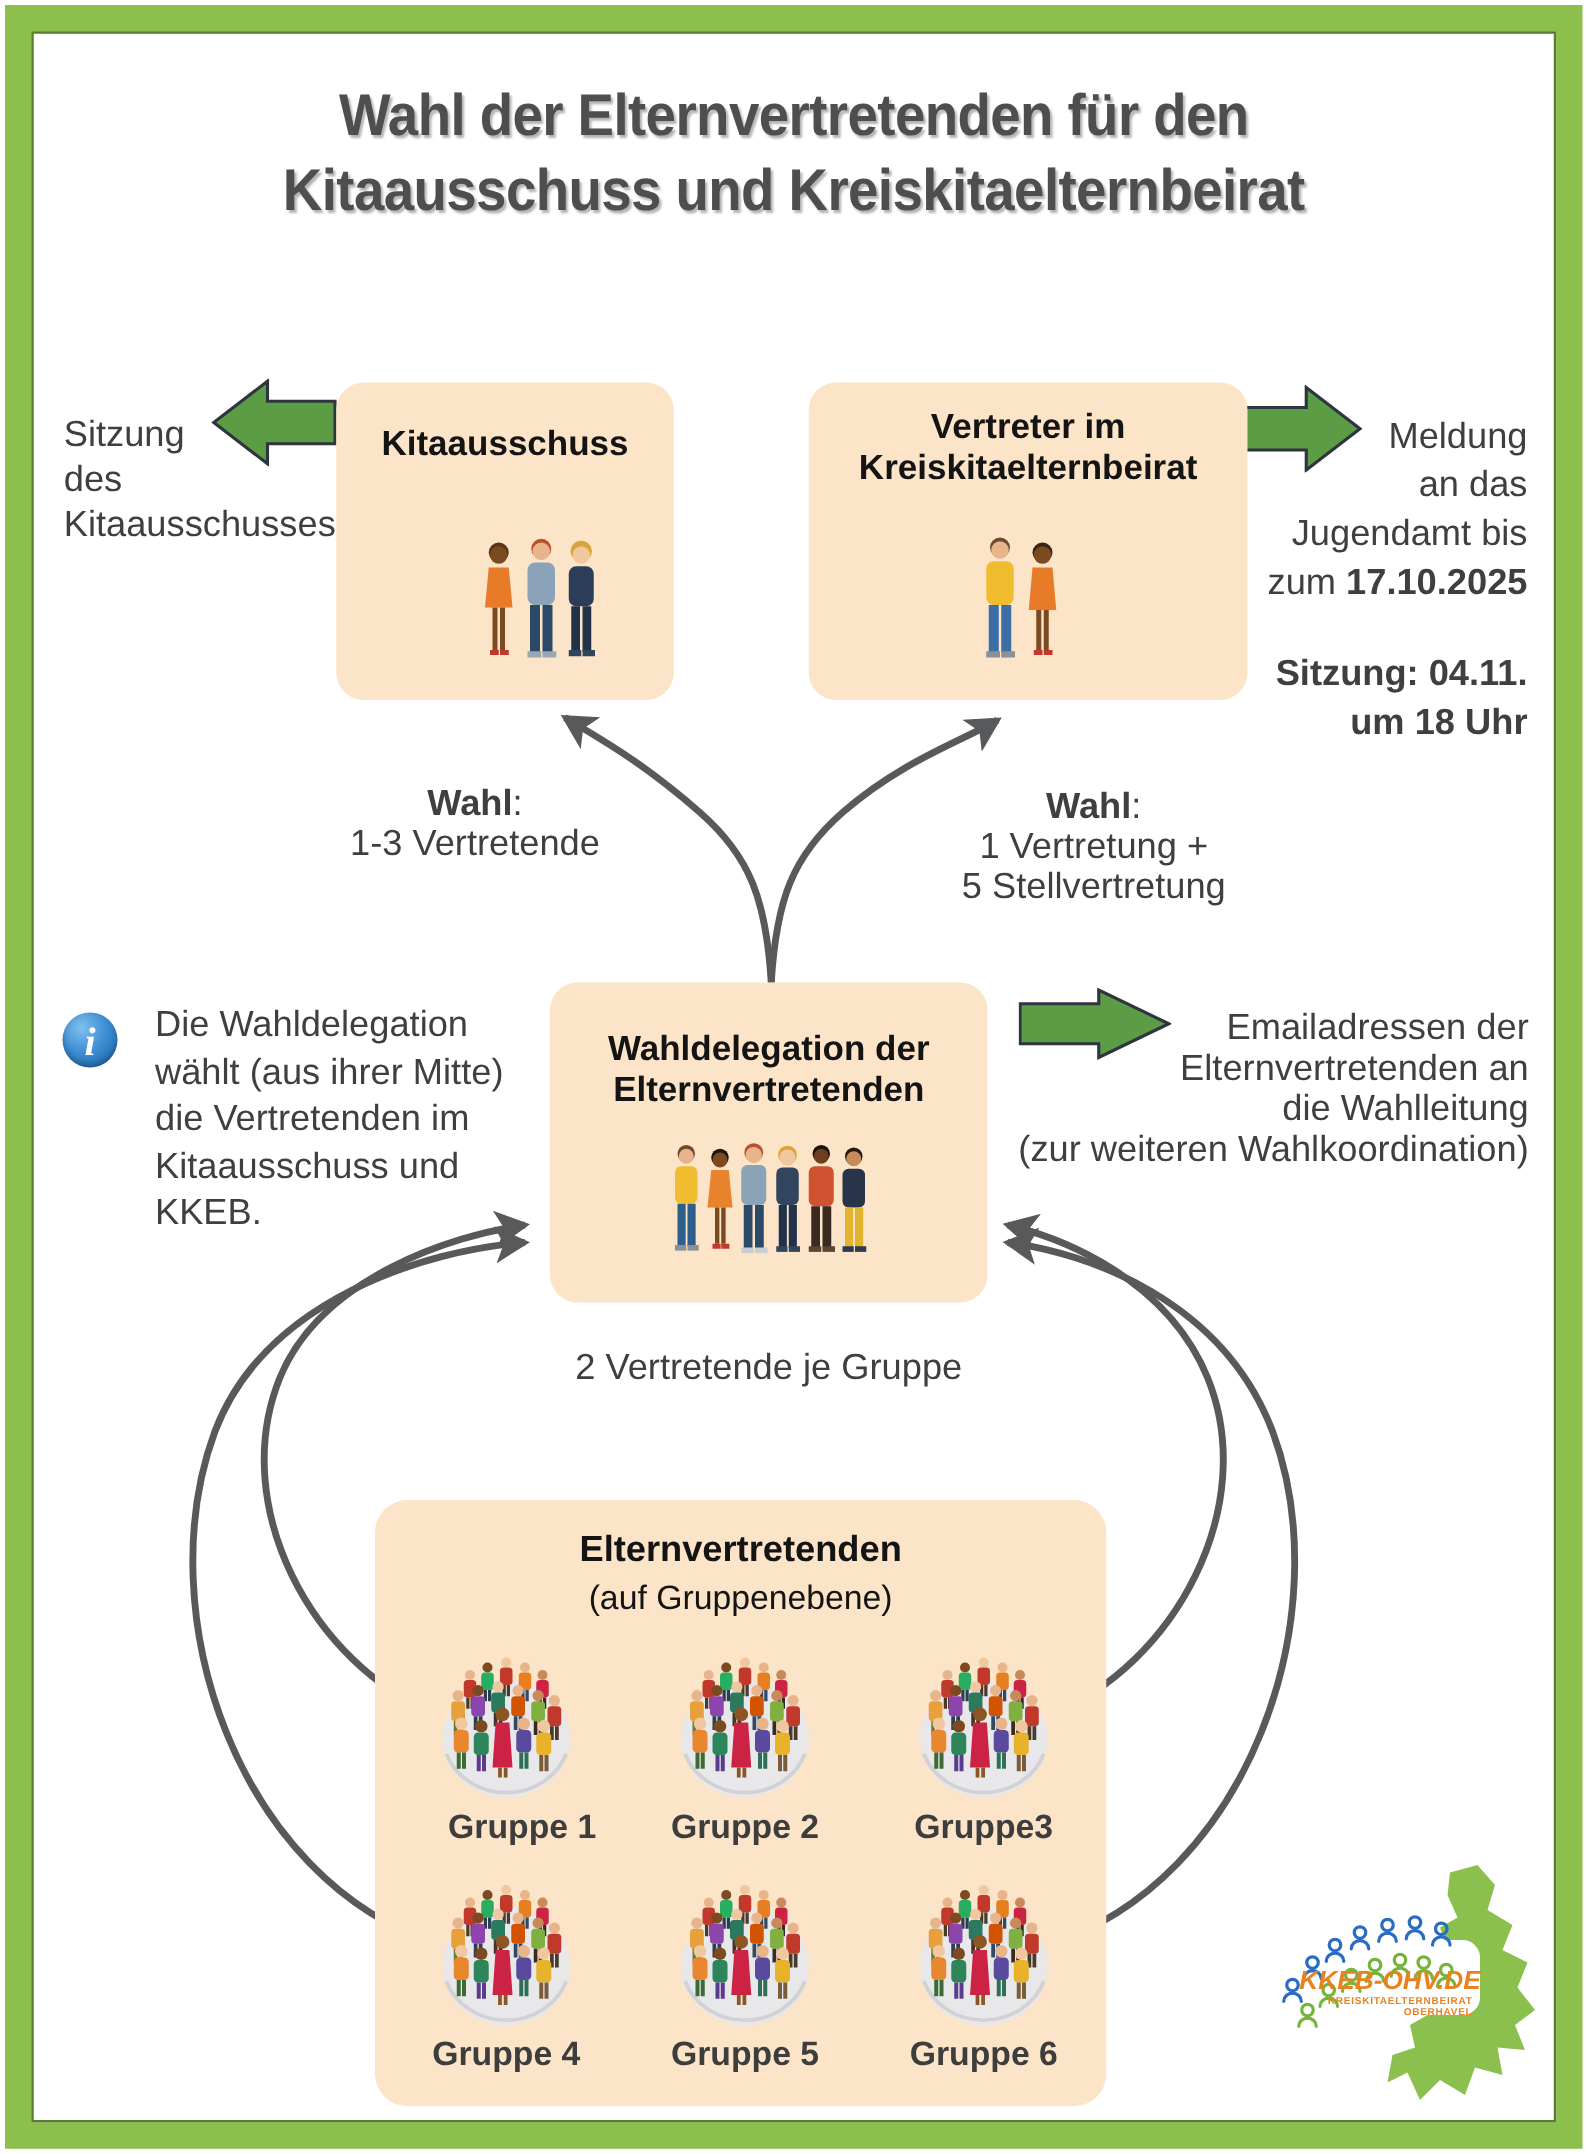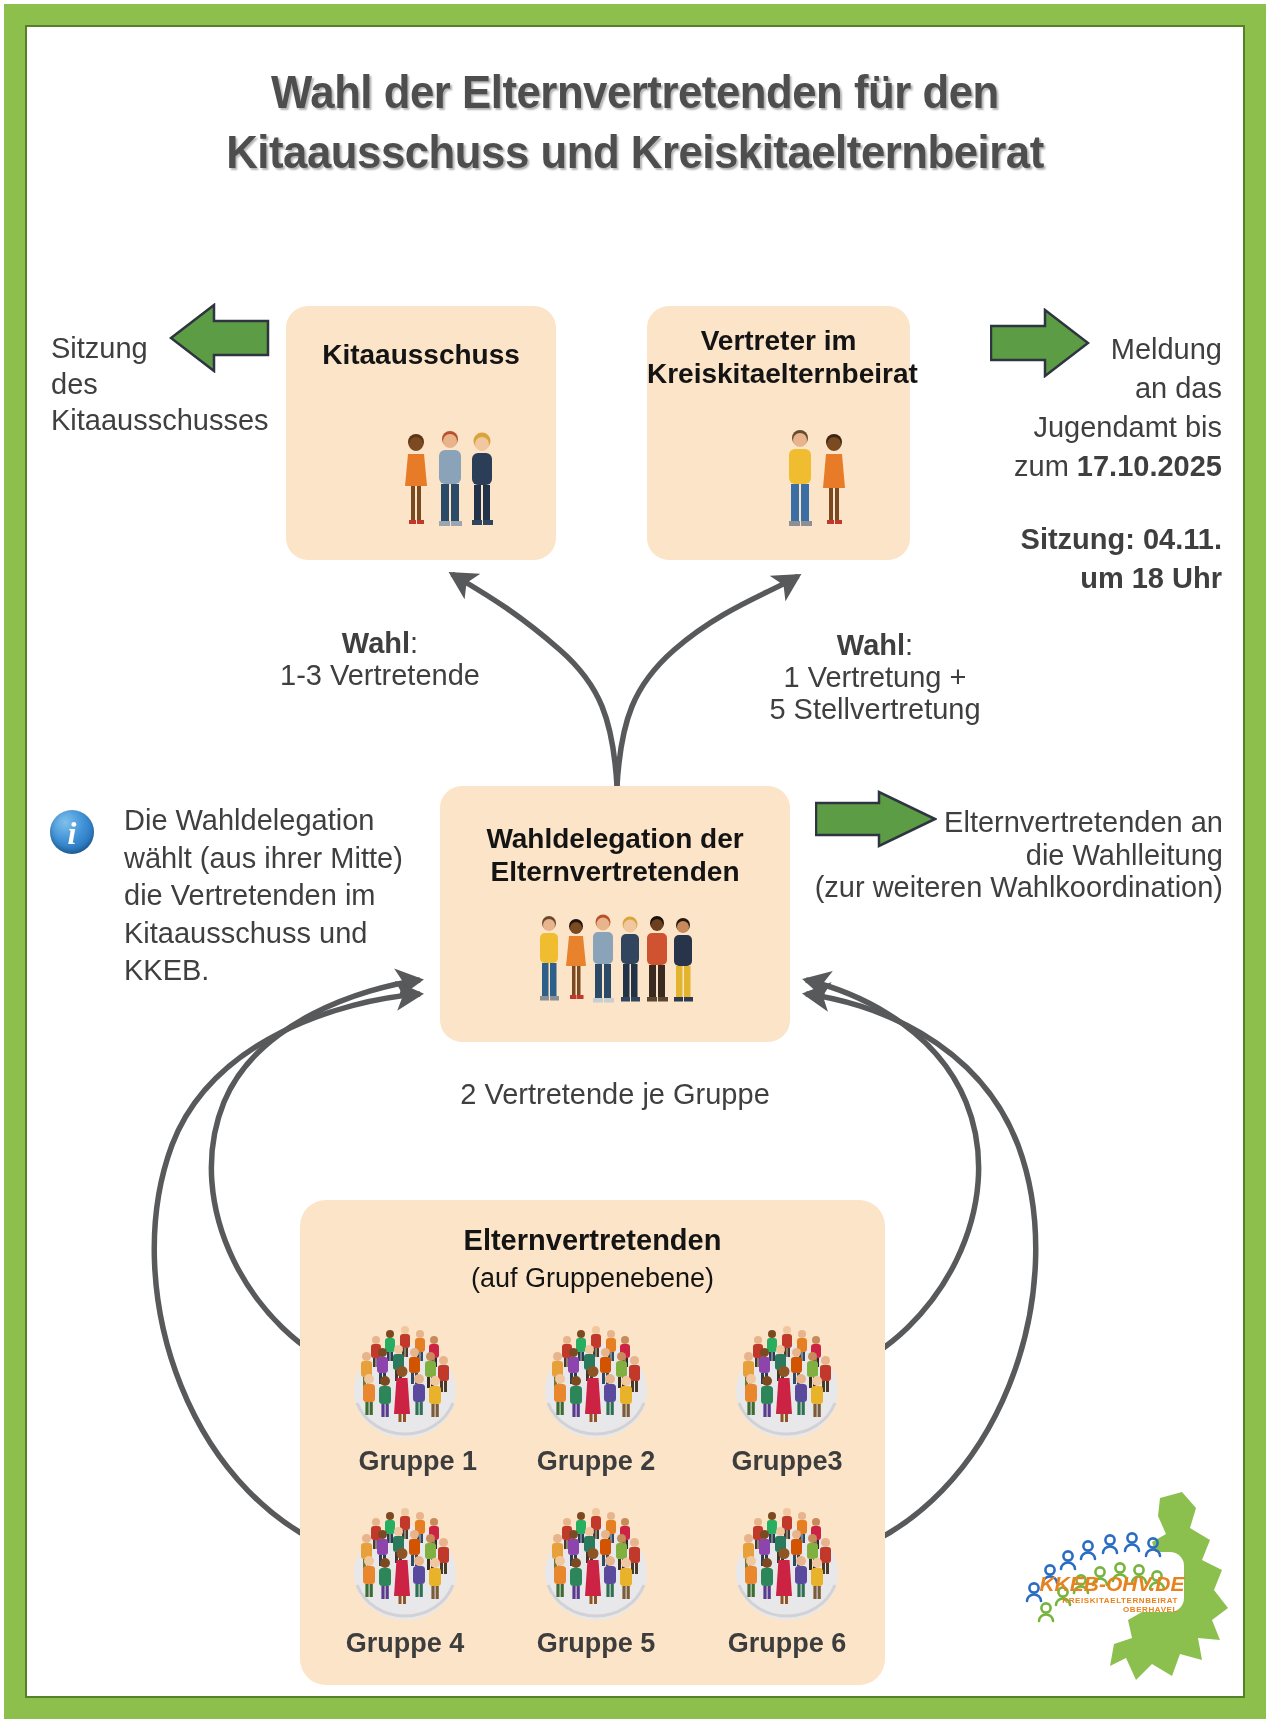--- a/index.html
+++ b/index.html
@@ -87,21 +87,21 @@
 <svg class="abs" style="left:169px;top:303px;" width="101" height="70" viewBox="0 0 101 70">
   <polygon points="2,35 45,2 45,18 99,18 99,52 45,52 45,68" fill="#5c9c44" stroke="#2e3440" stroke-width="2.5" stroke-linejoin="miter"></polygon>
 </svg>
 <svg class="abs" style="left:990px;top:308px;" width="100" height="70" viewBox="0 0 100 70">
   <polygon points="1,18 55,18 55,2 98,35 55,68 55,52 1,52" fill="#5c9c44" stroke="#2e3440" stroke-width="2.5" stroke-linejoin="miter"></polygon>
 </svg>
 <svg class="abs" style="left:815px;top:790px;" width="122" height="58" viewBox="0 0 122 58">
   <polygon points="1,13 64,13 64,2 120,29 64,56 64,45 1,45" fill="#5c9c44" stroke="#2e3440" stroke-width="2.5" stroke-linejoin="miter"></polygon>
 </svg>
 
-<div class="box" style="left:286px;top:306px;width:270px;height:254px;">
+<div class="box" style="left:269px;top:306px;width:270px;height:254px;">
   <div class="box-title" style="padding-top:32px;">Kitaausschuss</div>
   <svg class="abs" style="left:108px;top:118px;" width="118" height="118" viewBox="0 0 118 118">
 
     <g>
       <circle cx="22" cy="18" r="8" fill="#5c3318"></circle>
         <circle cx="22" cy="20" r="7" fill="#7c4a21"></circle>
       <path d="M14 30 L30 30 L33 62 L11 62 Z" fill="#e87b28"></path>
       <rect x="17" y="62" width="4" height="34" fill="#7c4a21"></rect>
         <rect x="23" y="62" width="4" height="34" fill="#7c4a21"></rect>
       <rect x="15" y="96" width="7" height="4" fill="#c0392b"></rect>
@@ -123,21 +123,21 @@
         <circle cx="88" cy="20" r="7" fill="#f0c79e"></circle>
       <rect x="78" y="29" width="20" height="32" rx="6" fill="#2c3e57"></rect>
       <rect x="80" y="61" width="7" height="36" fill="#223349"></rect>
         <rect x="89" y="61" width="7" height="36" fill="#223349"></rect>
       <rect x="78" y="96" width="10" height="5" fill="#31455e"></rect>
         <rect x="89" y="96" width="10" height="5" fill="#31455e"></rect>
     </g>
   </svg>
 </div>
 
-<div class="box" style="left:647px;top:306px;width:263px;height:254px;">
+<div class="box" style="left:647px;top:306px;width:351px;height:254px;">
   <div class="box-title" style="padding-top:18px;">
     <div>Vertreter im</div>
     <div>Kreiskitaelternbeirat</div>
   </div>
   <svg class="abs" style="left:125px;top:118px;" width="90" height="118" viewBox="0 0 90 118">
 
     <g>
       <circle cx="28" cy="14" r="8" fill="#6b4a2b"></circle>
         <circle cx="28" cy="16" r="7" fill="#e8b48c"></circle>
       <rect x="17" y="25" width="22" height="35" rx="6" fill="#f0bd30"></rect>
@@ -252,20 +252,21 @@
         <rect x="139" y="25" width="18" height="31" rx="5" fill="#27344a"></rect>
         <rect x="141" y="56" width="6.5" height="32" fill="#e3b42e"></rect>
         <rect x="149" y="56" width="6.5" height="32" fill="#e3b42e"></rect>
         <rect x="139" y="87" width="9" height="4.5" fill="#2c3a52"></rect>
         <rect x="149" y="87" width="9" height="4.5" fill="#2c3a52"></rect>
       </g>
   </svg>
 </div>
 
 <div class="note right-align abs" style="right:47px;top:806px;line-height:32.5px;">
+  <div>Emailadressen der</div>
   <div>Elternvertretenden an</div>
   <div>die Wahlleitung</div>
   <div>(zur weiteren Wahlkoordination)</div>
 </div>
 
 <div class="center-note" style="left:415px;top:1078px;width:400px;">2 Vertretende je Gruppe</div>
 
 <div class="box" style="left:300px;top:1200px;width:585px;height:485px;border-radius:26px;">
   <div class="box-title" style="padding-top:24px;font-size:29px;">Elternvertretenden</div>
   <div style="text-align:center;font-size:27px;color:#141414;margin-top:6px;">(auf Gruppenebene)</div>

